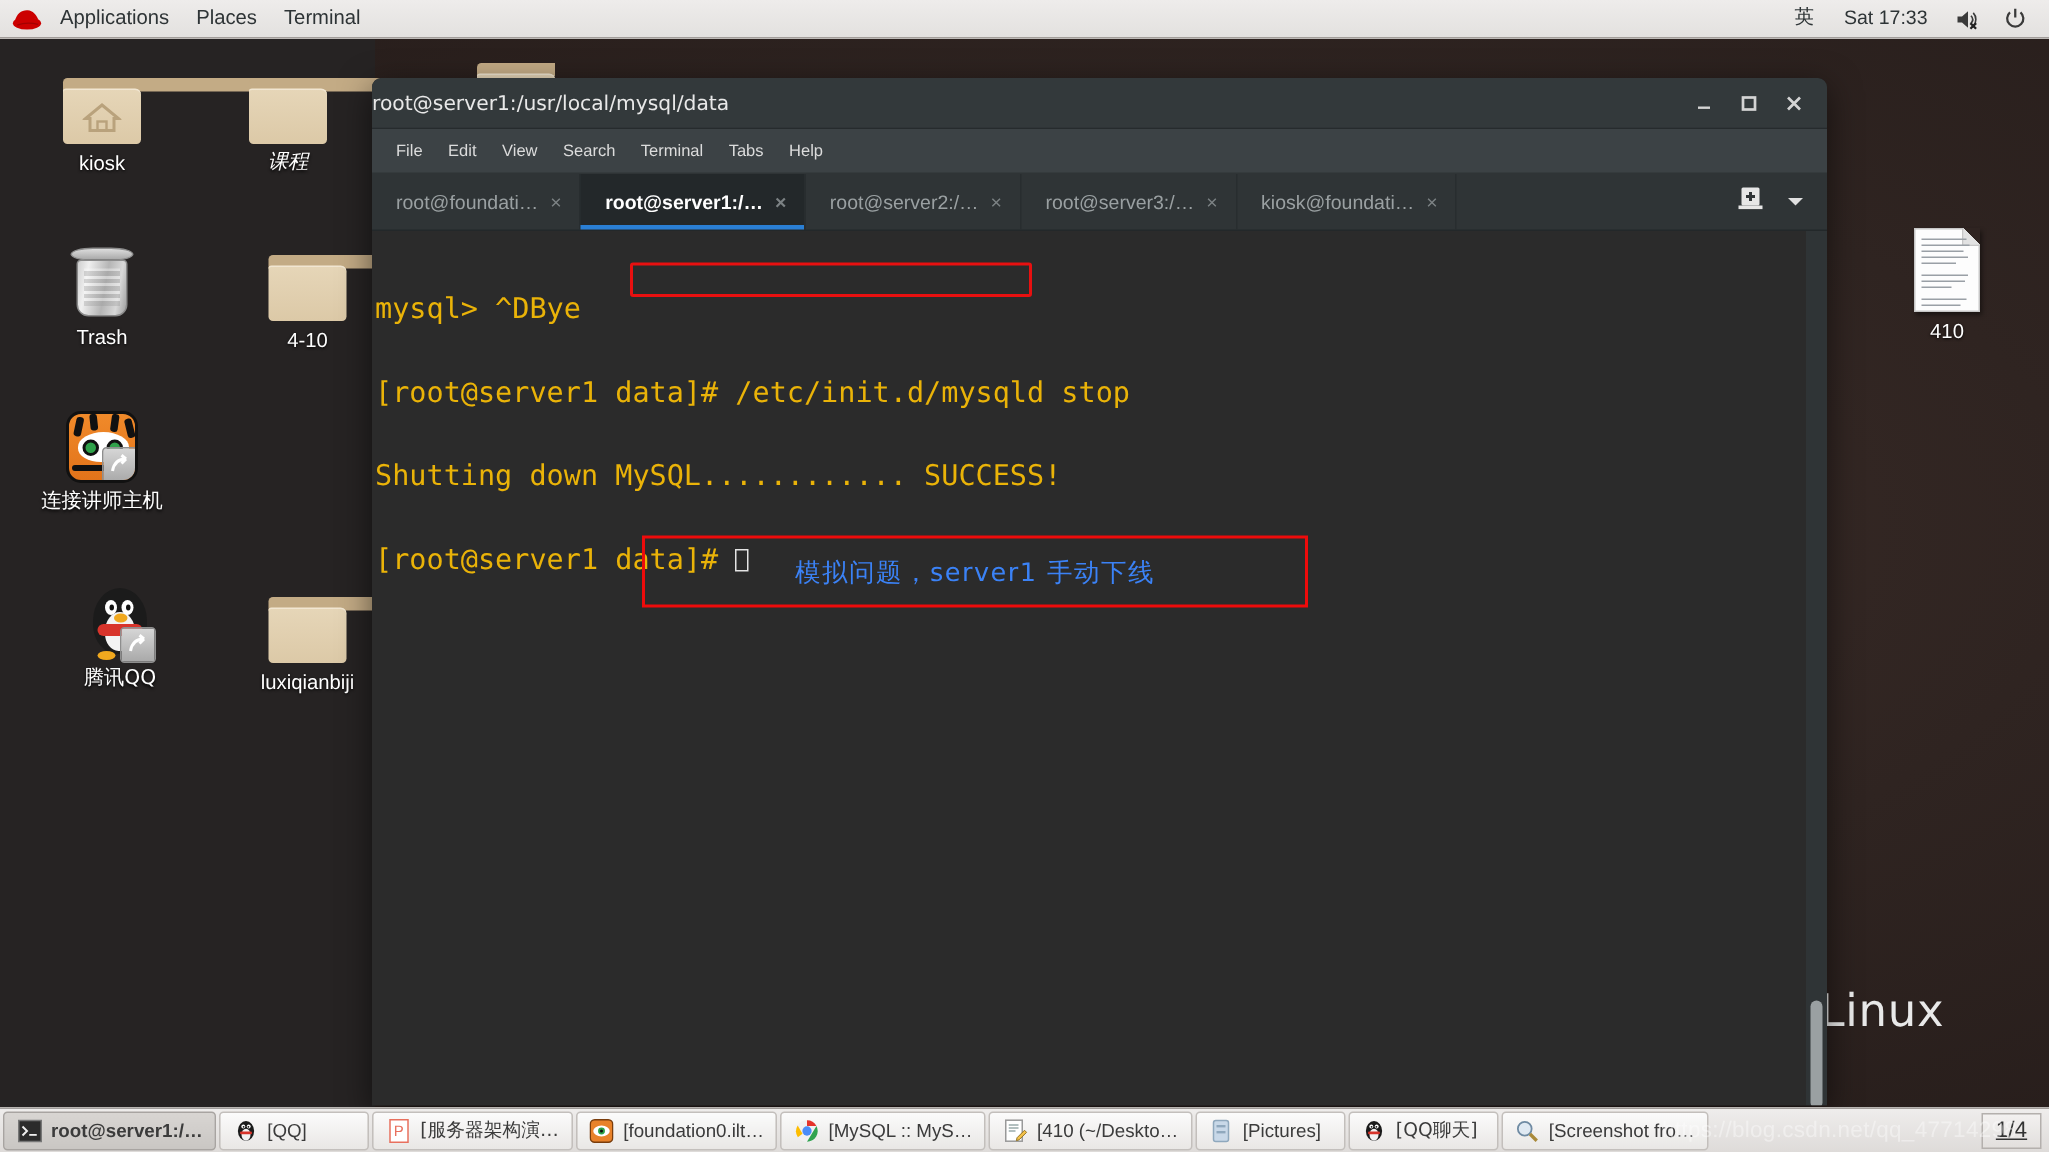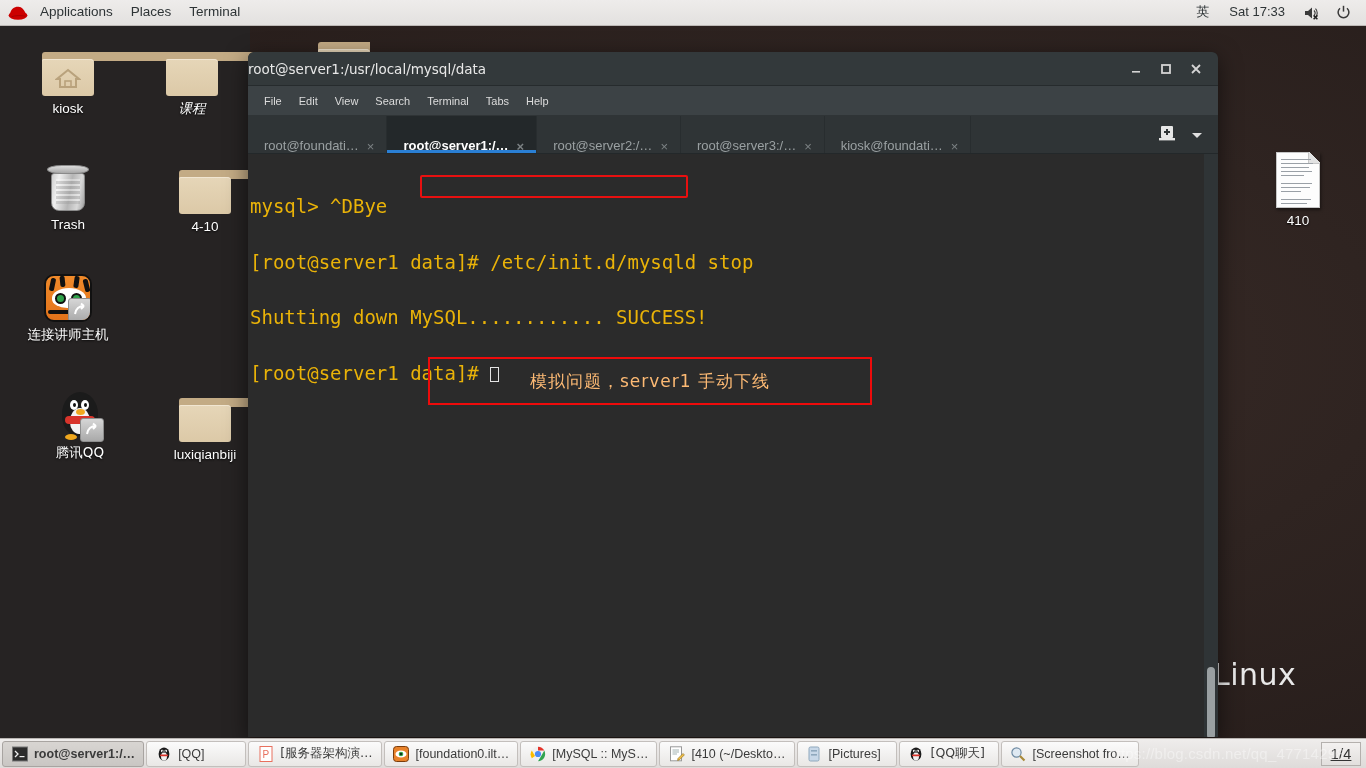--- a/index.html
+++ b/index.html
@@ -200,21 +200,21 @@
   }
   .menu-item {
     font-size: 11px; color: #dcdcdc; padding: 3px 8px; border-radius: 2px; cursor: default;
   }
 
   #tabbar {
     height: 38px; background: #2f3436; display: flex; align-items: stretch;
     border-bottom: 1px solid #23282a;
   }
   .tab {
-    display: flex; align-items: flex-end; gap: 8px;
+    display: flex; align-items: center; gap: 8px;
     padding: 0 12px 0 16px; min-width: 138px;
     font-size: 13px; color: #9aa0a2; position: relative; cursor: default;
     border-right: 1px solid #282d2f;
   }
   .tab .tab-label { white-space: nowrap; overflow: hidden; text-overflow: ellipsis; max-width: 110px; }
   .tab .tab-close { color: #7c8284; font-size: 13px; line-height: 1; }
   .tab.active {
     background: #23282a; color: #ffffff; font-weight: bold;
   }
   .tab.active::after {
@@ -238,21 +238,21 @@
   }
   #cmd-highlight {
     position: absolute; left: 172px; top: 21px; width: 268px; height: 23px;
     border: 2px solid #e81010; border-radius: 2px; pointer-events: none;
   }
   #annotation-box {
     position: absolute; left: 180px; top: 203px; width: 444px; height: 48px;
     border: 2px solid #ee0b0b; display: flex; align-items: center; justify-content: center;
   }
   #annotation-text {
-    color: #fdba74; font-size: 17px; letter-spacing: 1px;
+    color: #3b82f6; font-size: 17px; letter-spacing: 1px;
     font-family: "DejaVu Sans", sans-serif;
   }
   #term-scrollbar {
     position: absolute; right: 0; top: 0; width: 14px; height: 100%;
     background: #2f3436;
   }
   #term-thumb {
     position: absolute; left: 3px; width: 8px; top: 513px; height: 72px;
     background: #9aa0a2; border-radius: 4px;
   }

